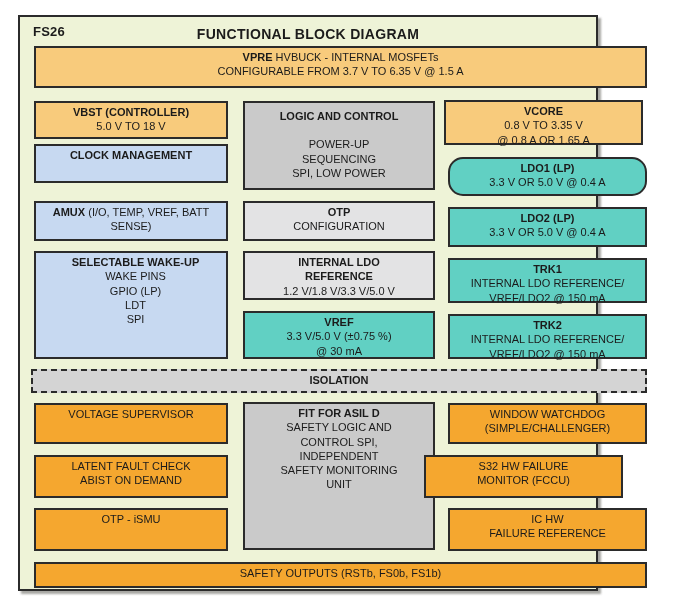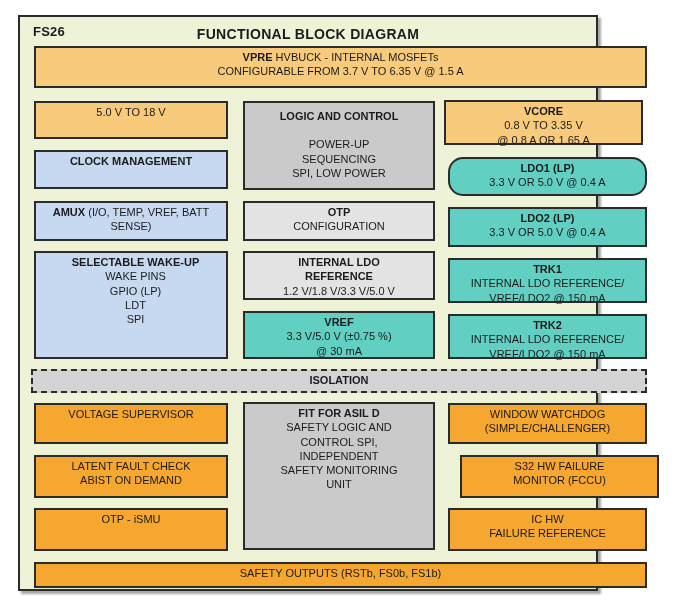--- a/index.html
+++ b/index.html
@@ -29,57 +29,58 @@
   .blue{background:var(--blue);}
   .gray{background:var(--gray);}
   .gray-light{background:var(--gray-light);}
   .teal{background:var(--teal);}
   .isolation{background:var(--isolation-gray);border-style:dashed;}
   .top-align{justify-content:flex-start;padding-top:6px;}
   .top-align .title{margin-bottom:14px;}
   
   .vpre{left:14px;top:29px;width:613px;height:42px;}
   .vbst{left:14px;top:84px;width:194px;height:38px;}
-  .clock{left:14px;top:133px;width:194px;height:39px;}
+  .clock{left:14px;top:127px;width:194px;height:39px;}
   .amux{left:14px;top:184px;width:194px;height:40px;}
   .wakeup{left:14px;top:234px;width:194px;height:108px;padding-left:14px;}
   .logic{left:223px;top:84px;width:192px;height:89px;}
   .otp{left:223px;top:184px;width:192px;height:40px;}
   .intldo{left:223px;top:234px;width:192px;height:49px;}
   .vref{left:223px;top:294px;width:192px;height:48px;}
   .vcore{left:424px;top:83px;width:199px;height:45px;}
   .ldo1{left:428px;top:140px;width:199px;height:39px;border-radius:15px;}
   .ldo2{left:428px;top:190px;width:199px;height:40px;}
   .trk1{left:428px;top:241px;width:199px;height:45px;}
   .trk2{left:428px;top:297px;width:199px;height:45px;}
   .isolation{left:11px;top:352px;width:616px;height:24px;font-weight:bold;}
   .vs{left:14px;top:386px;width:194px;height:41px;}
   .latent{left:14px;top:438px;width:194px;height:43px;}
   .otpismu{left:14px;top:491px;width:194px;height:43px;}
   .asil{left:223px;top:385px;width:192px;height:148px;}
   .wwd{left:428px;top:386px;width:199px;height:41px;}
-  .s32{left:440px;top:438px;width:199px;height:43px;}
+  .s32{left:404px;top:438px;width:199px;height:43px;}
   .ichw{left:428px;top:491px;width:199px;height:43px;}
   .outputs{left:14px;top:545px;width:613px;height:26px;}
 </style>
 </head>
 <body>
 
 <div class="canvas">
   <div class="container">
 
     <div class="chip-name">FS26</div>
     <div class="diagram-title">FUNCTIONAL BLOCK DIAGRAM</div>
 
     <div class="box orange-light vpre">
       <span class="inline-line"><span class="b">VPRE</span><span class="r"> HVBUCK - INTERNAL MOSFETs</span></span>
       <span>CONFIGURABLE FROM 3.7 V TO 6.35 V @ 1.5 A</span>
     </div>
 
     <div class="box orange-light vbst">
+      <span class="title">VBST (CONTROLLER)</span>
       <span>5.0 V TO 18 V</span>
     </div>
 
     <div class="box blue clock">
       <span class="title">CLOCK MANAGEMENT</span>
     </div>
 
     <div class="box blue amux">
       <span class="inline-line"><span class="b">AMUX</span><span class="r"> (I/O, TEMP, VREF, BATT SENSE)</span></span>
     </div>

